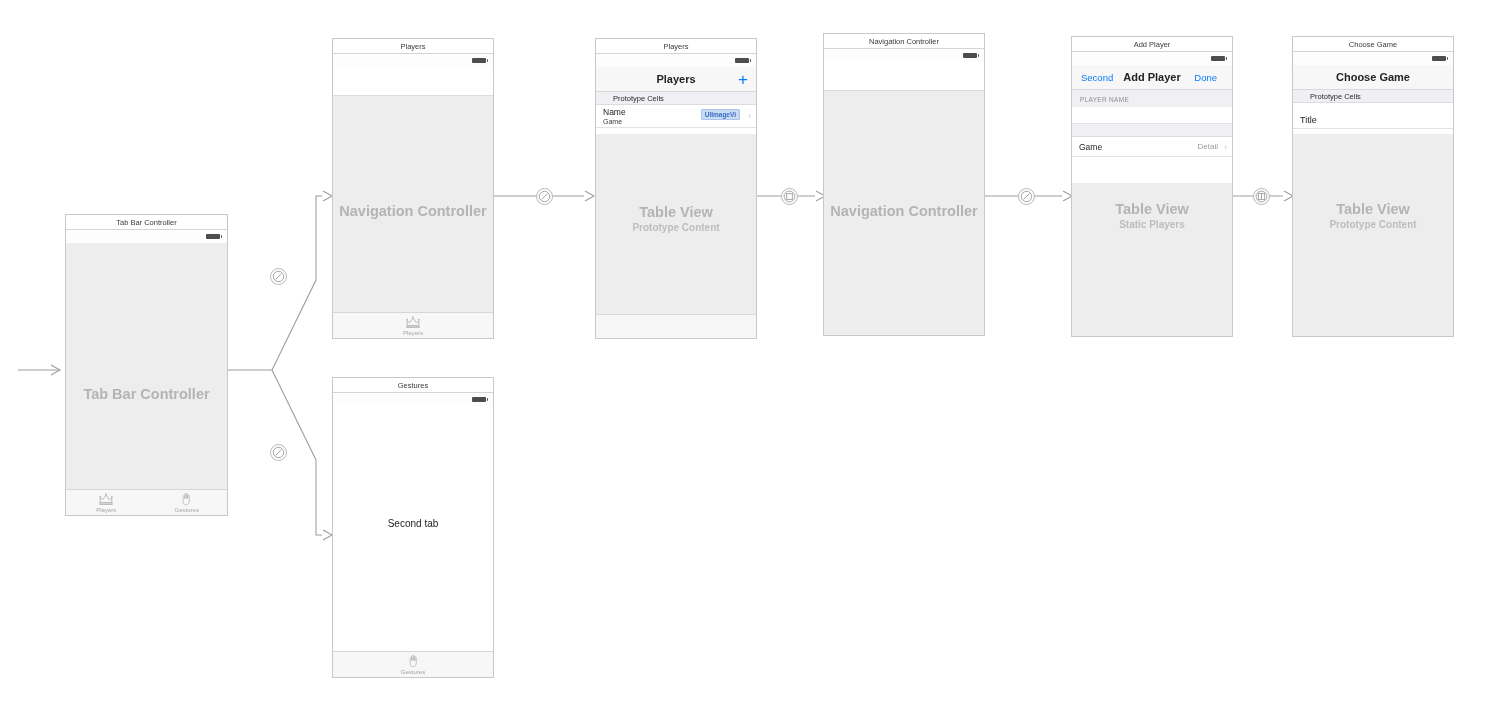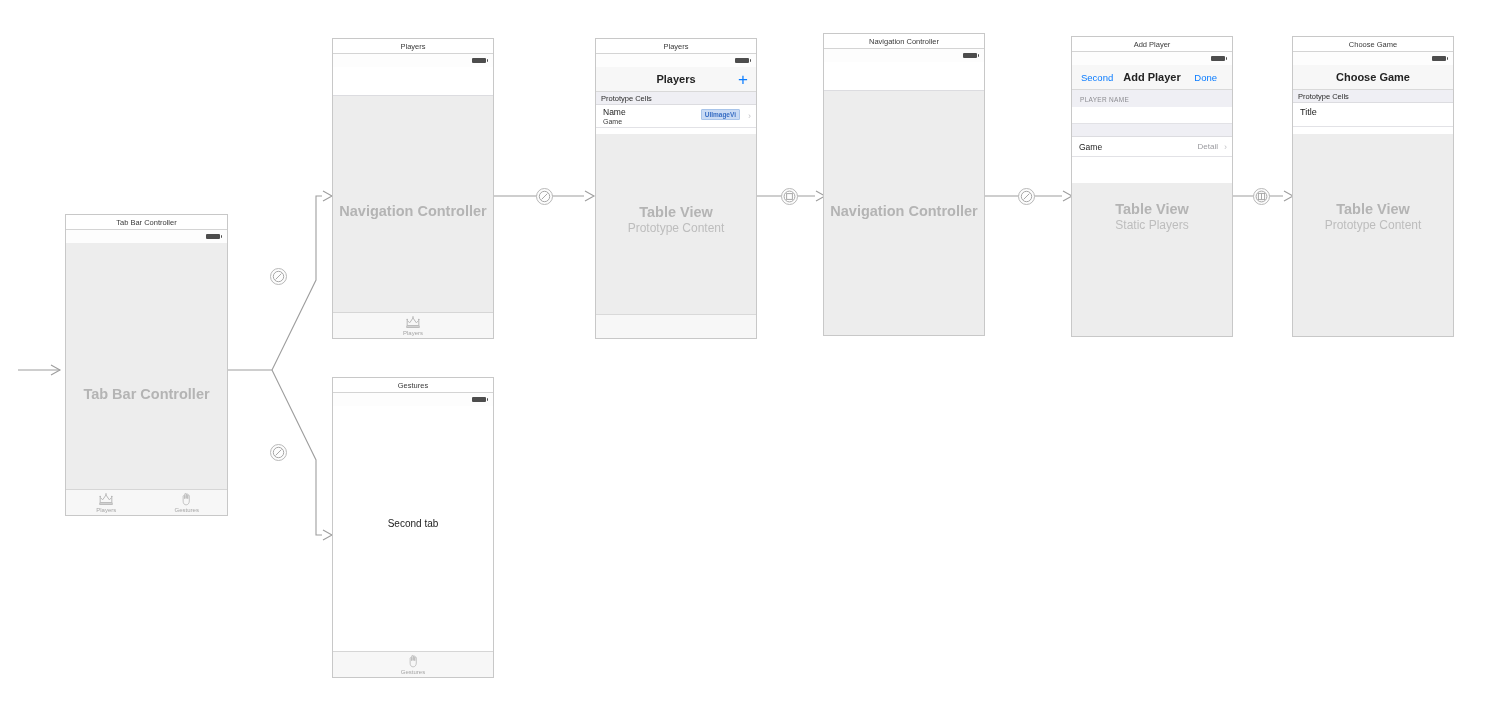--- a/index.html
+++ b/index.html
@@ -103,21 +103,21 @@
     font-weight: 300;
   }
   
   .section-header {
     height: 13px;
     line-height: 13px;
     background: #efeff4;
     border-bottom: 1px solid #dcdce0;
     font-size: 7.5px;
     color: #2b2b2b;
-    padding-left: 5px;
+    padding-left: 17px;
     box-sizing: border-box;
   }
   .group-header {
     height: 17px;
     line-height: 20px;
     background: #efeff4;
     font-size: 6.5px;
     color: #8c8c91;
     padding-left: 8px;
     letter-spacing: 0.3px;
@@ -126,21 +126,21 @@
   .cell {
     position: relative;
     background: #ffffff;
     border-bottom: 1px solid #e2e2e6;
     box-sizing: border-box;
     padding-left: 7px;
   }
   .cell-two-line { height: 23px; padding-top: 2px; }
   .cell-line1 { font-size: 8.5px; color: #1c1c1c; line-height: 10px; }
   .cell-line2 { font-size: 7px; color: #3a3a3a; line-height: 9px; }
-  .cell-single { height: 24px; line-height: 18px; font-size: 9px; color: #1c1c1c; }
+  .cell-single { height: 18px; line-height: 18px; font-size: 9px; color: #1c1c1c; margin-top: 8px; }
   .cell-blank { height: 17px; }
   .cell-detail-row { height: 20px; line-height: 20px; font-size: 8.5px; color: #1c1c1c; }
   .cell-detail-value {
     position: absolute;
     right: 14px;
     top: 0;
     line-height: 20px;
     font-size: 8px;
     color: #9a9a9f;
   }
@@ -179,23 +179,23 @@
     left: 0; right: 0;
     text-align: center;
   }
   .ph-title {
     font-size: 14.5px;
     color: #b4b4b4;
     font-weight: bold;
     line-height: 19px;
   }
   .ph-sub {
-    font-size: 12px;
+    font-size: 10px;
     color: #bdbdbd;
-    font-weight: normal;
+    font-weight: bold;
     line-height: 12px;
   }
   .fill-grey { background: #ededed; }
   .fill-white { background: #ffffff; }
   .plain-text {
     position: absolute;
     left: 0; right: 0;
     text-align: center;
     font-size: 10px;
     color: #1c1c1c;

